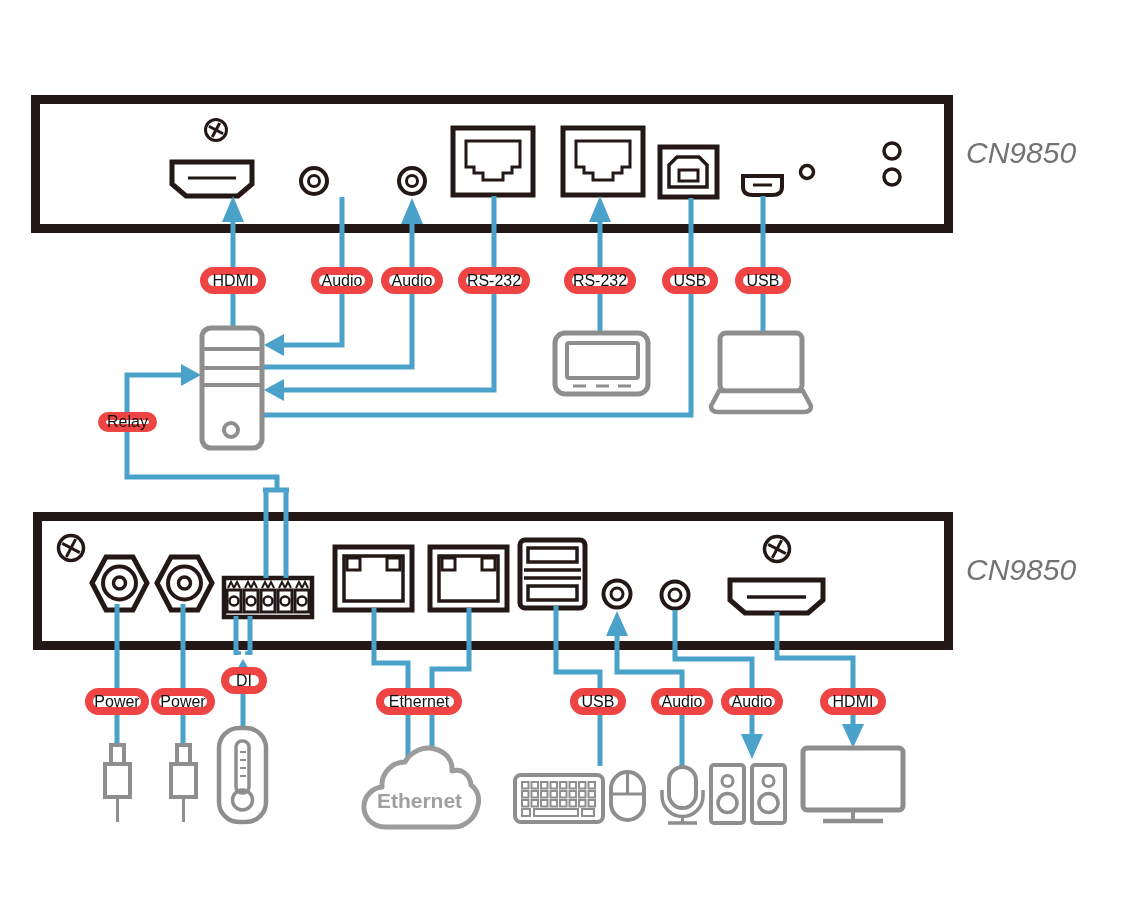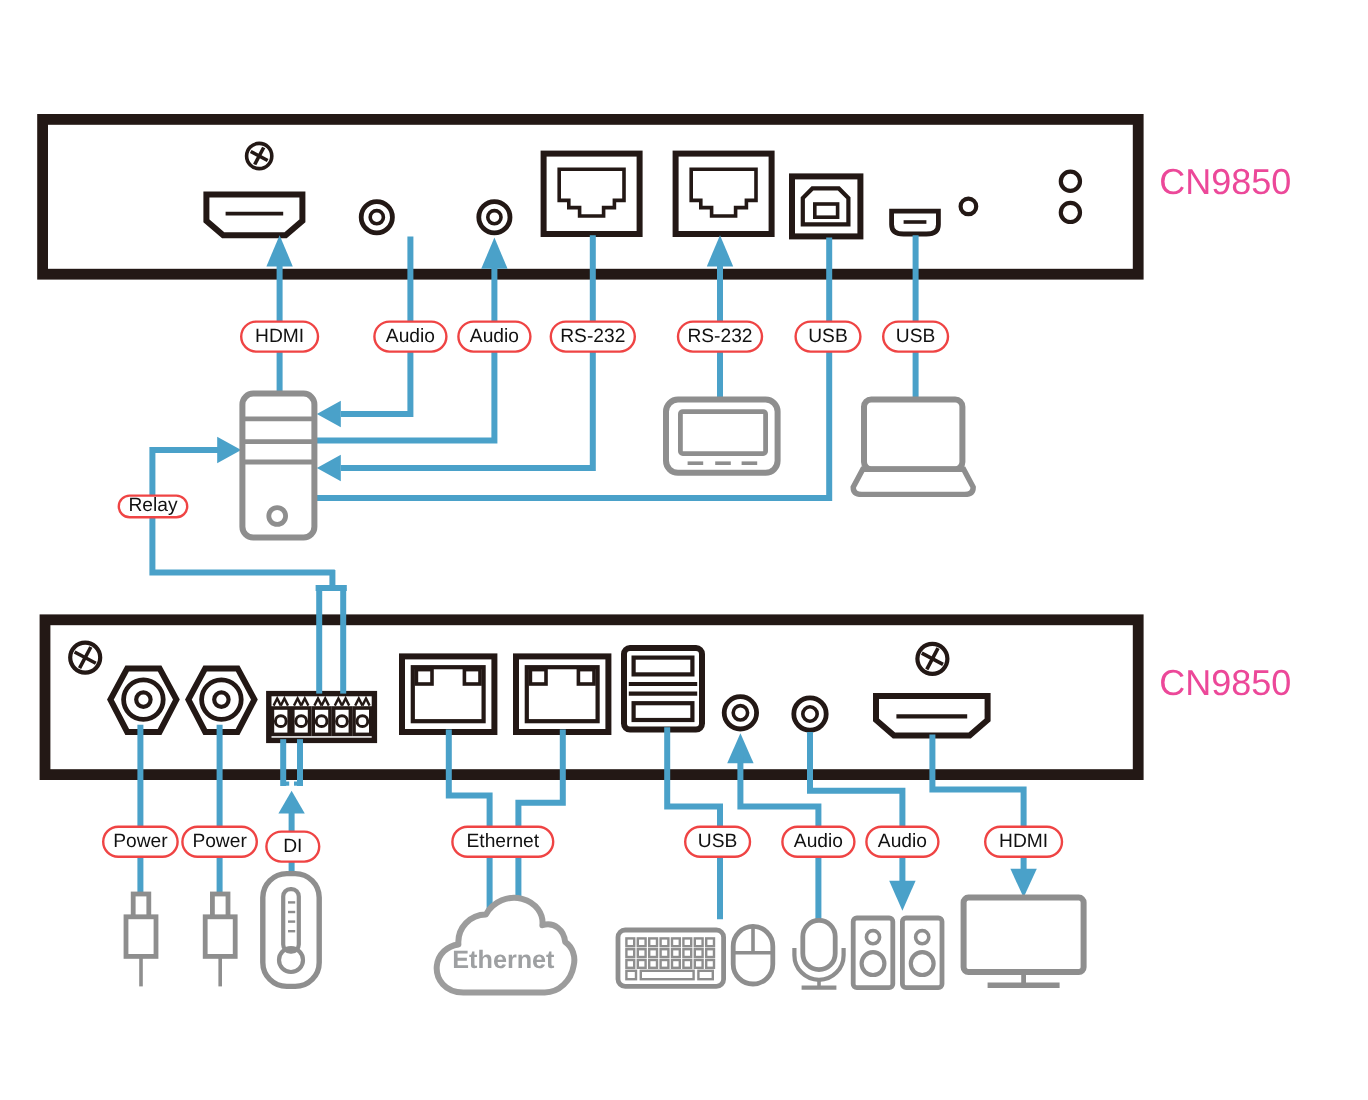--- a/index.html
+++ b/index.html
@@ -26,23 +26,23 @@
   .gy2{stroke:#8E8E8E;stroke-width:2;fill:none;}
   .gy3{stroke:#8E8E8E;stroke-width:3;fill:none;}
   .gy3h{stroke:#8E8E8E;stroke-width:3.5;fill:none;}
   .gy4{stroke:#8E8E8E;stroke-width:4;fill:#fff;}
   .gy4n{stroke:#8E8E8E;stroke-width:4;fill:none;}
   .gy4h{stroke:#8E8E8E;stroke-width:4.5;fill:#fff;}
   .gy5{stroke:#8E8E8E;stroke-width:5;fill:#fff;}
   .cloud{stroke:#9C9C9C;stroke-width:5;fill:#fff;stroke-linejoin:round;}
 
   .pill{position:absolute;z-index:2;height:27px;box-sizing:border-box;background:#fff;
-        border:2px solid #ef4444;border-radius:15px;display:flex;align-items:center;
+        border:8px solid #ef4444;border-radius:15px;display:flex;align-items:center;
         justify-content:center;font-size:16px;color:#111;white-space:nowrap;}
-  .viewlabel{position:absolute;z-index:2;color:#ec4899;font-size:30px;line-height:40px;}
+  .viewlabel{position:absolute;z-index:2;color:#737373;font-size:30px;line-height:40px;font-style:italic;}
   .netlabel{position:absolute;z-index:2;color:#9EA0A2;font-size:21px;font-weight:bold;
             width:105px;text-align:center;}
 </style>
 </head>
 <body>
 
 <div id="canvas">
 
 <svg id="art" width="1140" height="917" viewBox="0 0 1140 917">
 
@@ -321,21 +321,21 @@
   <div class="pill" style="left:381px;top:267px;width:62px;">Audio</div>
   <div class="pill" style="left:458px;top:267px;width:72px;">RS-232</div>
   <div class="pill" style="left:564px;top:267px;width:72px;">RS-232</div>
   <div class="pill" style="left:662px;top:267px;width:56px;">USB</div>
   <div class="pill" style="left:735px;top:267px;width:56px;">USB</div>
 
   <div class="pill" style="left:98px;top:412px;width:59px;height:20px;">Relay</div>
 
   <div class="pill" style="left:85px;top:688px;width:64px;">Power</div>
   <div class="pill" style="left:151px;top:688px;width:64px;">Power</div>
-  <div class="pill" style="left:221px;top:692px;width:46px;">DI</div>
+  <div class="pill" style="left:221px;top:667px;width:46px;">DI</div>
   <div class="pill" style="left:376px;top:688px;width:86px;">Ethernet</div>
   <div class="pill" style="left:570px;top:688px;width:56px;">USB</div>
   <div class="pill" style="left:651px;top:688px;width:62px;">Audio</div>
   <div class="pill" style="left:721px;top:688px;width:62px;">Audio</div>
   <div class="pill" style="left:820px;top:688px;width:66px;">HDMI</div>
 
   <div class="viewlabel" style="left:966px;top:133px;">
     <div>CN9850</div>
   </div>
   <div class="viewlabel" style="left:966px;top:550px;">

